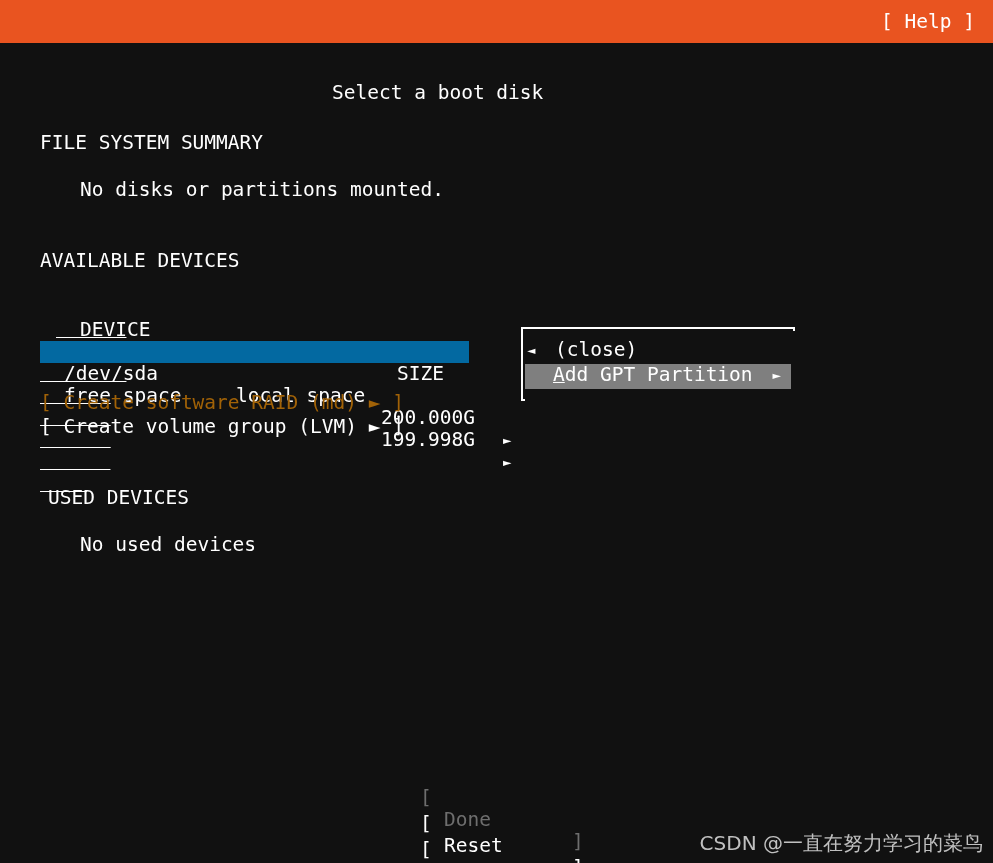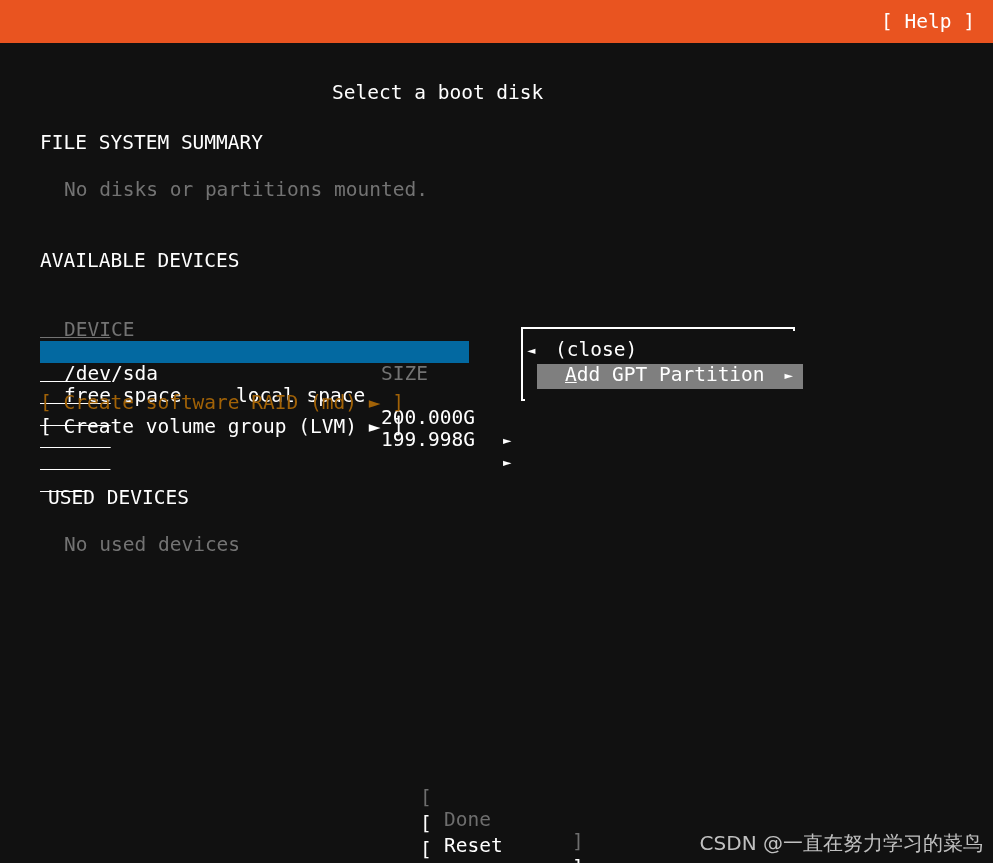--- a/index.html
+++ b/index.html
@@ -40,21 +40,21 @@
     right: 18px;
     top: 11px;
     white-space: pre;
   }
 
   
   .line {
     position: absolute;
     white-space: pre;
   }
-  .dim   { color: #737373; }
+  .dim   { color: #ffffff; margin-left: 16px; }
   .dim2  { color: #a16207; }
   .bright{ color: #ffffff; }
 
   
   #devtable {
     position: absolute;
     left: 40px;
     top: 297px;
     width: 520px;
   }
@@ -118,21 +118,21 @@
   #pop-close .larrow {
     position: absolute;
     left: 2px;
     top: 0;
     font-size: 14px;
     line-height: 22px;
   }
   #pop-add {
     background: #7f7f7f;
     width: 266px;
-    margin-left: 12px;
+    margin-left: 0;
   }
   #pop-add .lbl {
     position: absolute;
     left: 28px;
     top: 0;
   }
   #pop-add .lbl .accel {
     text-decoration: underline;
   }
   #pop-add .rarrow {

